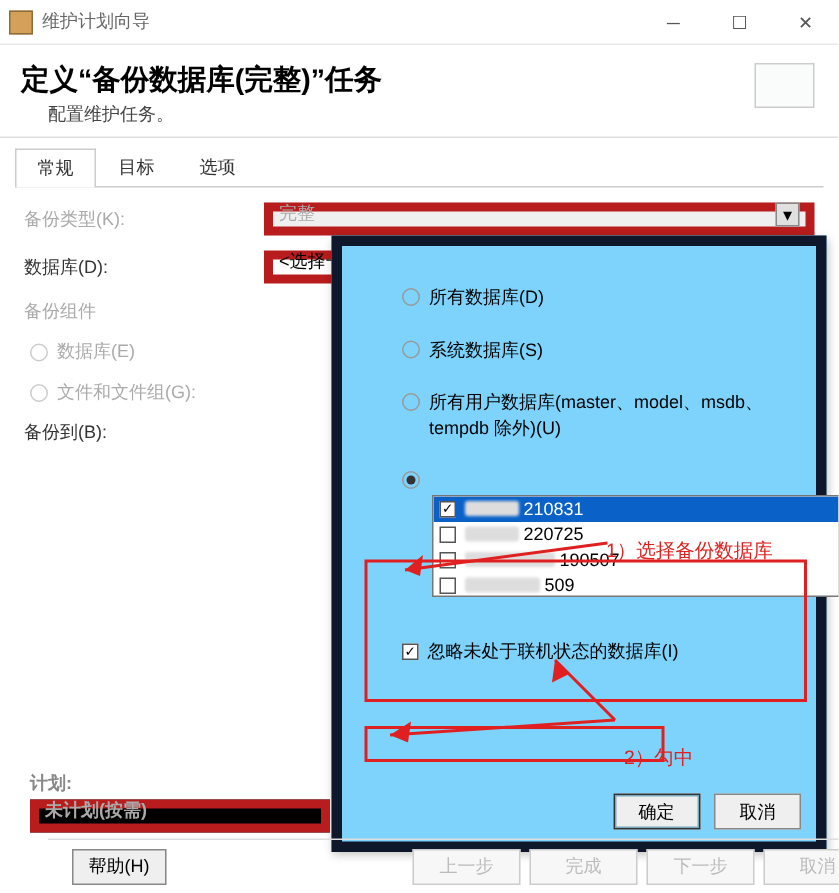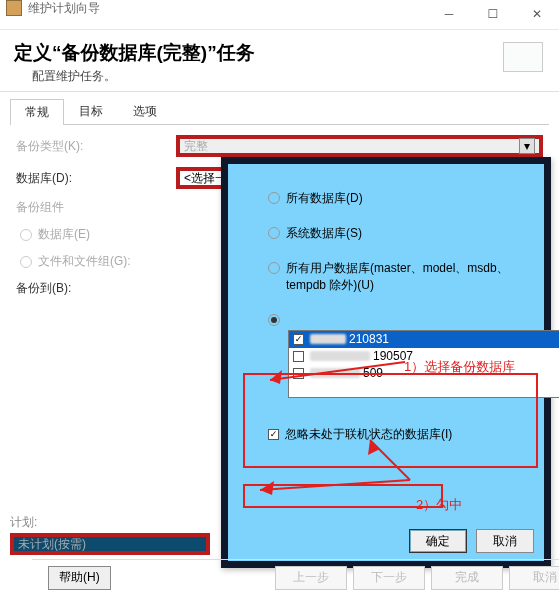--- a/index.html
+++ b/index.html
@@ -1,33 +1,33 @@
 <!DOCTYPE html>
 <html><head>
 <meta charset="utf-8">
 <style>
   * { box-sizing: border-box; font-family: "Microsoft YaHei", SimSun, sans-serif; font-size: 12px; }
   body { margin: 0; background: #fff; width: 559px; height: 595px; overflow: hidden; position: relative; }
-  .titlebar { height: 30px; background: #fff; border-bottom: 1px solid #e8e8e8; display: flex; align-items: flex-start; padding-left: 6px; }
+  .titlebar { height: 30px; background: #fff; border-bottom: 1px solid #e8e8e8; display: flex; align-items: center; padding-left: 6px; }
   .titlebar-icon { width: 16px; height: 16px; margin-right: 6px; background: #d4a05a; border: 1px solid #8b6d3c; display:inline-block; }
   .titlebar-text { flex: 1; color: #666; }
   .winbtn { width: 44px; height: 28px; display: flex; align-items: center; justify-content: center; color: #555; }
   .header { padding: 10px 14px 6px 14px; border-bottom: 1px solid #e0e0e0; position: relative; }
   .header-title { font-size: 19px; font-weight: bold; color: #000; }
   .header-sub { color: #444; margin-left: 18px; margin-top: 2px; }
   .header-ico { position: absolute; right: 16px; top: 12px; width: 40px; height: 30px; border: 1px solid #ccc; background: #fafcfb; }
   .tabs { display: flex; border-bottom: 1px solid #ccc; margin: 6px 10px 0 10px; }
   .tab { padding: 4px 14px; border: 1px solid transparent; border-bottom: none; color: #333; }
   .tab.active { background: #fff; border-color: #ccc; position: relative; top: 1px; }
   .content { padding: 10px 16px; }
   .row { display: flex; align-items: center; margin-bottom: 10px; }
   .lbl { width: 160px; color: #333; }
   .lbl.disabled, .disabled { color: #aaa; }
   .val { flex: 1; }
-  .combo { width: 100%; height: 22px; border: 4px solid #b91c1c; background: #efefef; display: flex; align-items: center; padding: 0 4px; justify-content: space-between; }
+  .combo { width: 100%; height: 22px; border: 6px solid #b91c1c; background: #efefef; display: flex; align-items: flex-end; padding: 0 4px; justify-content: space-between; }
   .combo.white { background: #fff; }
   .combo .arrow { width: 16px; height: 16px; background: #e0e0e0; border: 1px solid #888; display: flex; align-items: center; justify-content: center; }
   .radio { width: 12px; height: 12px; border: 1px solid #999; border-radius: 50%; display: inline-block; margin-right: 6px; vertical-align: middle; position: relative; }
   .radio.checked::after { content: ""; position: absolute; left: 2px; top: 2px; width: 6px; height: 6px; background: #333; border-radius: 50%; }
   .radio.disabled { border-color: #ccc; }
 
   .popup { position: absolute; left: 221px; top: 157px; width: 330px; height: 411px; background: #7dd3fc; border: 7px solid #0f172a; box-shadow: 1px 2px 6px rgba(0,0,0,.25); }
   .popup-inner { padding: 16px 16px 8px 16px; }
   .opt { display: flex; align-items: flex-start; margin: 10px 0 18px 24px; }
   .opt .radio { margin-top: 2px; flex-shrink: 0; }
@@ -35,21 +35,21 @@
   .listbox { margin: 4px 0 0 44px; width: 272px; height: 68px; border: 1px solid #777; overflow: hidden; background: #fff; }
   .li { display: flex; align-items: center; height: 17px; padding-left: 4px; }
   .li.sel { background: #0a62c9; color: #fff; }
   .chk { width: 11px; height: 11px; border: 1px solid #555; background: #fff; display: inline-flex; align-items: center; justify-content: center; margin-right: 6px; font-size: 9px; color: #000; }
   .chk.checked::before { content: "✓"; }
   .blur { display: inline-block; width: 36px; height: 10px; background: #ddd; border-radius: 2px; margin-right: 3px; filter: blur(1px); }
   .redbox { position: absolute; border: 2px solid #e02020; pointer-events: none; }
   .anno { position: absolute; color: #e02020; font-size: 13px; pointer-events: none; }
   .btn { height: 24px; min-width: 58px; border: 1px solid #888; background: #efefef; display: inline-flex; align-items: center; justify-content: center; padding: 0 10px; margin-left: 6px; }
   .btn.primary { border: 1px solid #333; box-shadow: inset 0 0 0 1px #7ab; }
-  .bottom-plan { position: absolute; left: 10px; bottom: 40px; width: 200px; }
+  .bottom-plan { position: absolute; left: 20px; bottom: 40px; width: 200px; font-weight: bold; }
   .bottom-plan .combo { height: 22px; }
   .footer { position: absolute; left: 0; bottom: 0; width: 559px; height: 36px; border-top: 1px solid #ddd; display: flex; align-items: center; padding: 0 10px; margin-left: 32px; }
   .footer .spacer { flex: 1; }
   .ghost-btn { height: 24px; min-width: 72px; border: 1px solid #ccc; color: #bbb; display: inline-flex; align-items: center; justify-content: center; margin-left: 6px; background: #f7f7f7; }
   svg.red-arrow { position: absolute; pointer-events: none; }
 </style>
 </head>
 <body>
 
 <div class="titlebar">
@@ -125,20 +125,25 @@
       <span class="radio checked"></span>
     </div>
     <div class="listbox">
       <div class="li sel">
         <span class="chk checked"></span>
         <span class="blur"></span>
         <span>210831</span>
       </div>
       <div class="li">
         <span class="chk"></span>
+        <span class="blur"></span>
+        <span>220725</span>
+      </div>
+      <div class="li">
+        <span class="chk"></span>
         <span class="blur" style="width:60px"></span>
         <span>190507</span>
       </div>
       <div class="li">
         <span class="chk"></span>
         <span class="blur" style="width:50px"></span>
         <span>509</span>
       </div>
     </div>
 
@@ -164,25 +169,25 @@
 </svg>
 <svg class="red-arrow" style="left:250px; top:435px;" width="170" height="60">
   <line x1="160" y1="45" x2="10" y2="55" stroke="#e02020" stroke-width="2"></line>
   <line x1="160" y1="45" x2="120" y2="5" stroke="#e02020" stroke-width="2"></line>
   <polygon points="10,55 24,46 22,60" fill="#e02020"></polygon>
   <polygon points="120,5 118,20 130,14" fill="#e02020"></polygon>
 </svg>
 
 <div class="bottom-plan">
   <div style="color:#888; margin-bottom:2px;">计划:</div>
-  <div class="combo" style="background:#0c4a6e;">
+  <div class="combo" style="background:#000000;">
     <span class="disabled">未计划(按需)</span>
   </div>
 </div>
 
 <div class="footer">
   <span class="btn">帮助(H)</span>
   <span class="spacer"></span>
   <span class="ghost-btn">上一步</span>
+  <span class="ghost-btn">完成</span>
   <span class="ghost-btn">下一步</span>
-  <span class="ghost-btn">完成</span>
   <span class="ghost-btn">取消</span>
 </div>
 
 </body></html>

